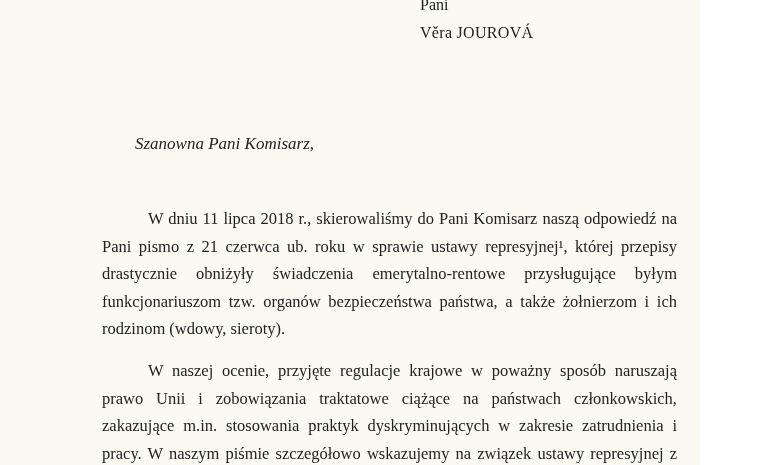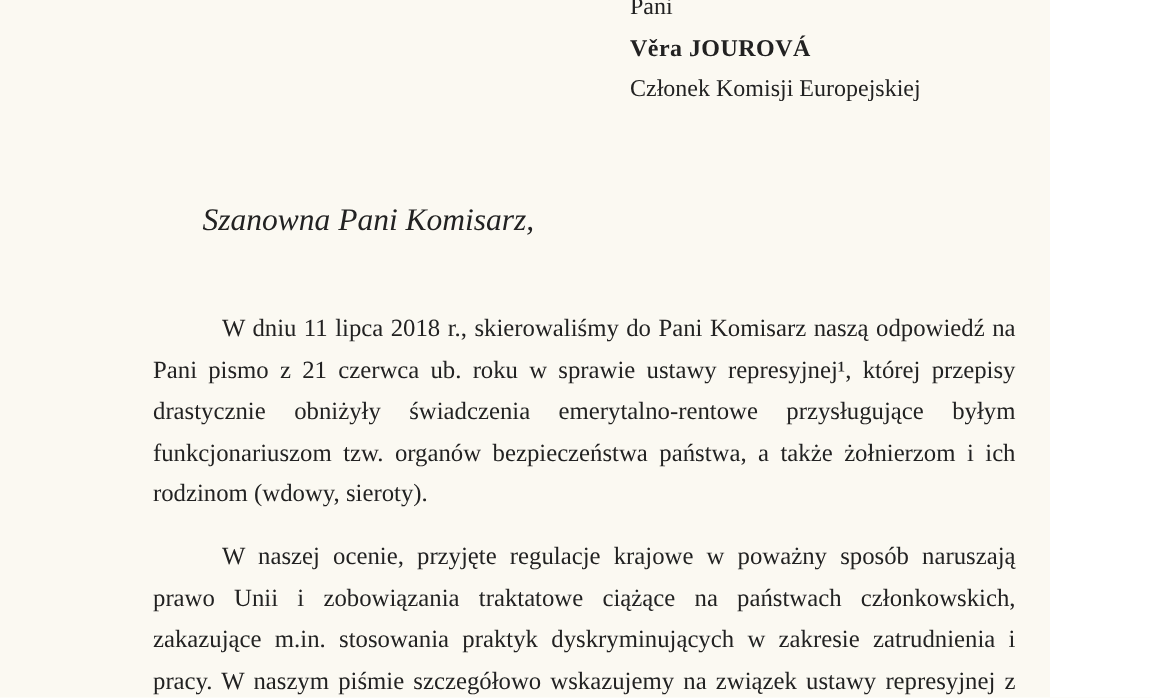--- a/index.html
+++ b/index.html
@@ -22,29 +22,29 @@
   }
   .recipient {
     position: absolute;
     left: 420px;
     top: -9px;
     font-size: 16px;
     line-height: 27.5px;
     white-space: nowrap;
   }
   .recipient .name {
-    font-weight: bold;
+    font-weight: normal;
     letter-spacing: 0.3px;
   }
   .greeting {
     position: absolute;
     left: 135px;
     top: 134px;
     font-style: italic;
-    font-size: 21px;
+    font-size: 17px;
   }
   .body-text {
     position: absolute;
     left: 88px;
     top: 191px;
     width: 603px;
     font-size: 16.5px;
     line-height: 27.6px;
     text-align: justify;
   }
@@ -55,21 +55,20 @@
   }
 </style>
 </head>
 <body>
 
 <div class="page">
 
   <div class="recipient">
     <div>Pani</div>
     <div class="name">Věra JOUROVÁ</div>
-    <div>Członek Komisji Europejskiej</div>
   </div>
 
   <div class="greeting">Szanowna Pani Komisarz,</div>
 
   <div class="body-text">
     <p>W dniu 11 lipca 2018 r., skierowaliśmy do Pani Komisarz naszą odpowiedź na Pani pismo z 21 czerwca ub. roku w sprawie ustawy represyjnej¹, której przepisy drastycznie obniżyły świadczenia emerytalno-rentowe przysługujące byłym funkcjonariuszom tzw. organów bezpieczeństwa państwa, a także żołnierzom i ich rodzinom (wdowy, sieroty).</p>
     <p>W naszej ocenie, przyjęte regulacje krajowe w poważny sposób naruszają prawo Unii i zobowiązania traktatowe ciążące na państwach członkowskich, zakazujące m.in. stosowania praktyk dyskryminujących w zakresie zatrudnienia i pracy. W naszym piśmie szczegółowo wskazujemy na związek ustawy represyjnej z prawem UE, tj. naruszenie ogólnej zasady prawa wspólnotowego dotyczącej zakazu dyskryminacji ze względu na wiek, której Trybunał Sprawiedliwości UE nadał walor skutku bezpośredniego², jak również przepisów dyrektywy</p>
   </div>
 
 </div>

